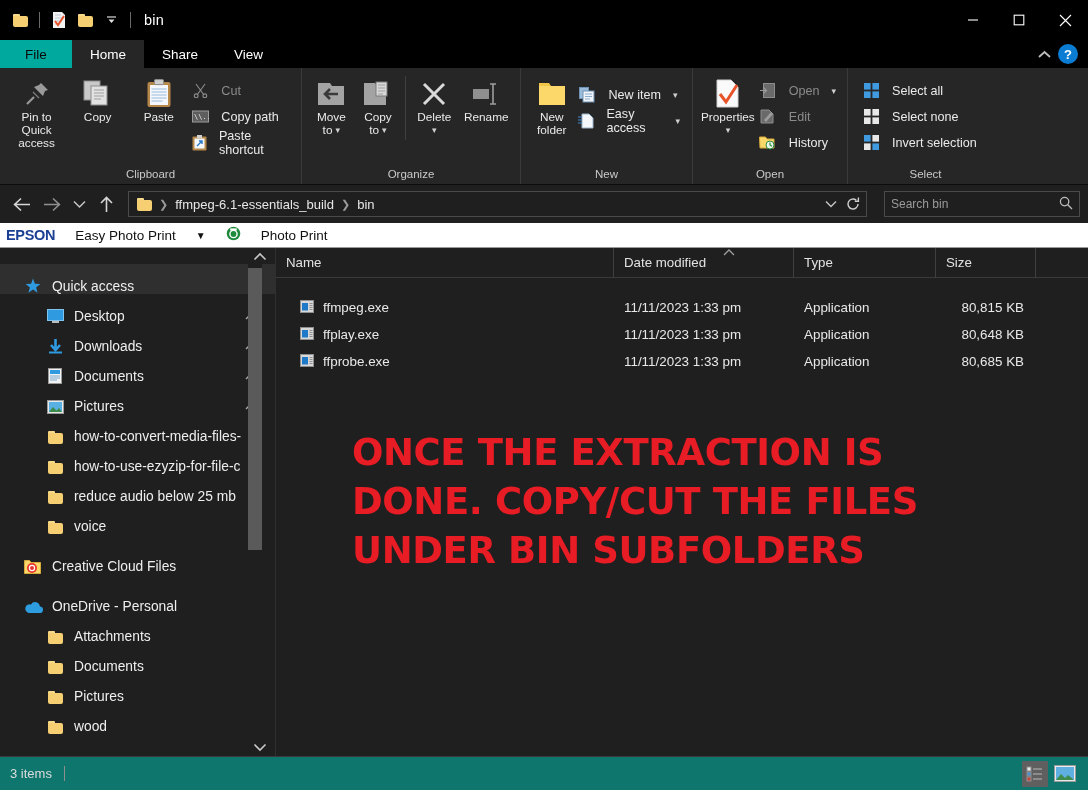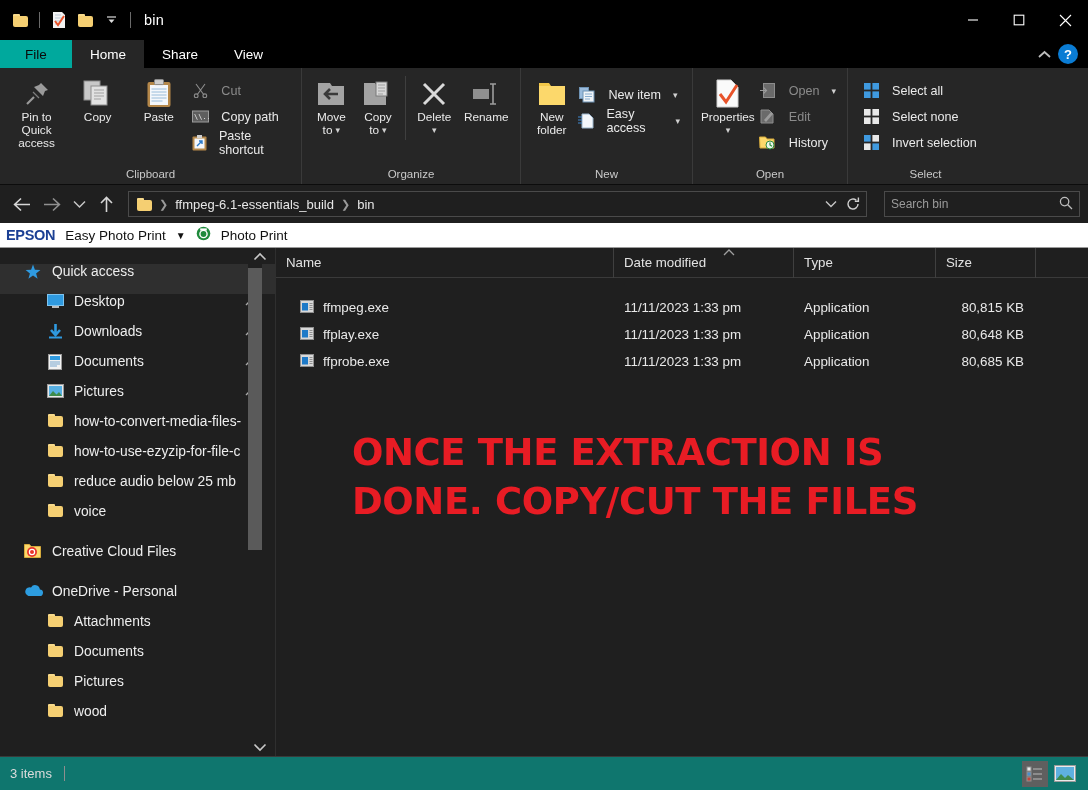--- a/index.html
+++ b/index.html
@@ -114,37 +114,37 @@
   .searchbox {
     width: 196px; height: 26px; margin-left: 15px;
     border: 1px solid #4a4a4a; display: flex; align-items: center;
     padding: 0 6px; color: #9b9b9b; font-size: 12px;
   }
   .searchbox .sph { flex: 1; }
 
   
   .epsonbar {
     height: 25px; background: #ffffff; display: flex; align-items: center;
-    padding: 0 6px; gap: 10px; font-size: 13.5px; color: #111; flex: 0 0 25px;
+    padding: 0 6px; gap: 20px; font-size: 13.5px; color: #111; flex: 0 0 25px;
     border-bottom: 1px solid #9a9a9a;
   }
   .epson-logo { color: #1b3f94; font-weight: bold; font-size: 14.5px; letter-spacing: -.3px; }
 
   
   .main { flex: 1; display: flex; min-height: 0; background: #1f1f1f; }
 
   
   .sidebar {
     width: 276px; background: #1f1f1f; position: relative;
     display: flex; flex-direction: column; border-right: 1px solid #2f2f2f;
   }
   .sb-toparrow { height: 16px; display: flex; align-items: center; justify-content: flex-end; padding-right: 8px; color: #cfcfcf; font-size: 11px; }
   .sb-scroll { flex: 1; position: relative; overflow: hidden; }
   .sb-item {
-    display: flex; align-items: flex-start; height: 30px;
+    display: flex; align-items: flex-end; height: 30px;
     color: #eeeeee; font-size: 13.8px; padding-right: 18px;
     white-space: nowrap;
   }
   .sb-item.sel { background: #2f2f2f; }
   .sb-item .ico { width: 22px; display:flex; align-items:center; justify-content:center; margin-right: 8px; flex:0 0 22px;}
   .sb-item .pin { margin-left: auto; color: #a8a8a8; font-size: 12px; }
   .indent-0 { padding-left: 22px; }
   .indent-1 { padding-left: 44px; }
   .sb-gap { height: 10px; }
   .sb-bararea {
@@ -857,20 +857,21 @@
           </div>
           <div class="fc date">11/11/2023 1:33 pm</div>
           <div class="fc type">Application</div>
           <div class="fc size">80,685 KB</div>
         </div>
       </div>
 
       <div class="overlay">
         <div>ONCE THE EXTRACTION IS</div>
         <div>DONE. COPY/CUT THE FILES</div>
+        <div>UNDER BIN SUBFOLDERS</div>
       </div>
     </div>
   </div>
 
   <div class="statusbar">
     <span class="status-text">3 items</span>
     <span class="status-sep"></span>
     <div class="view-btns">
       <div class="view-btn active">
         <svg width="18" height="16" viewBox="0 0 18 16">

